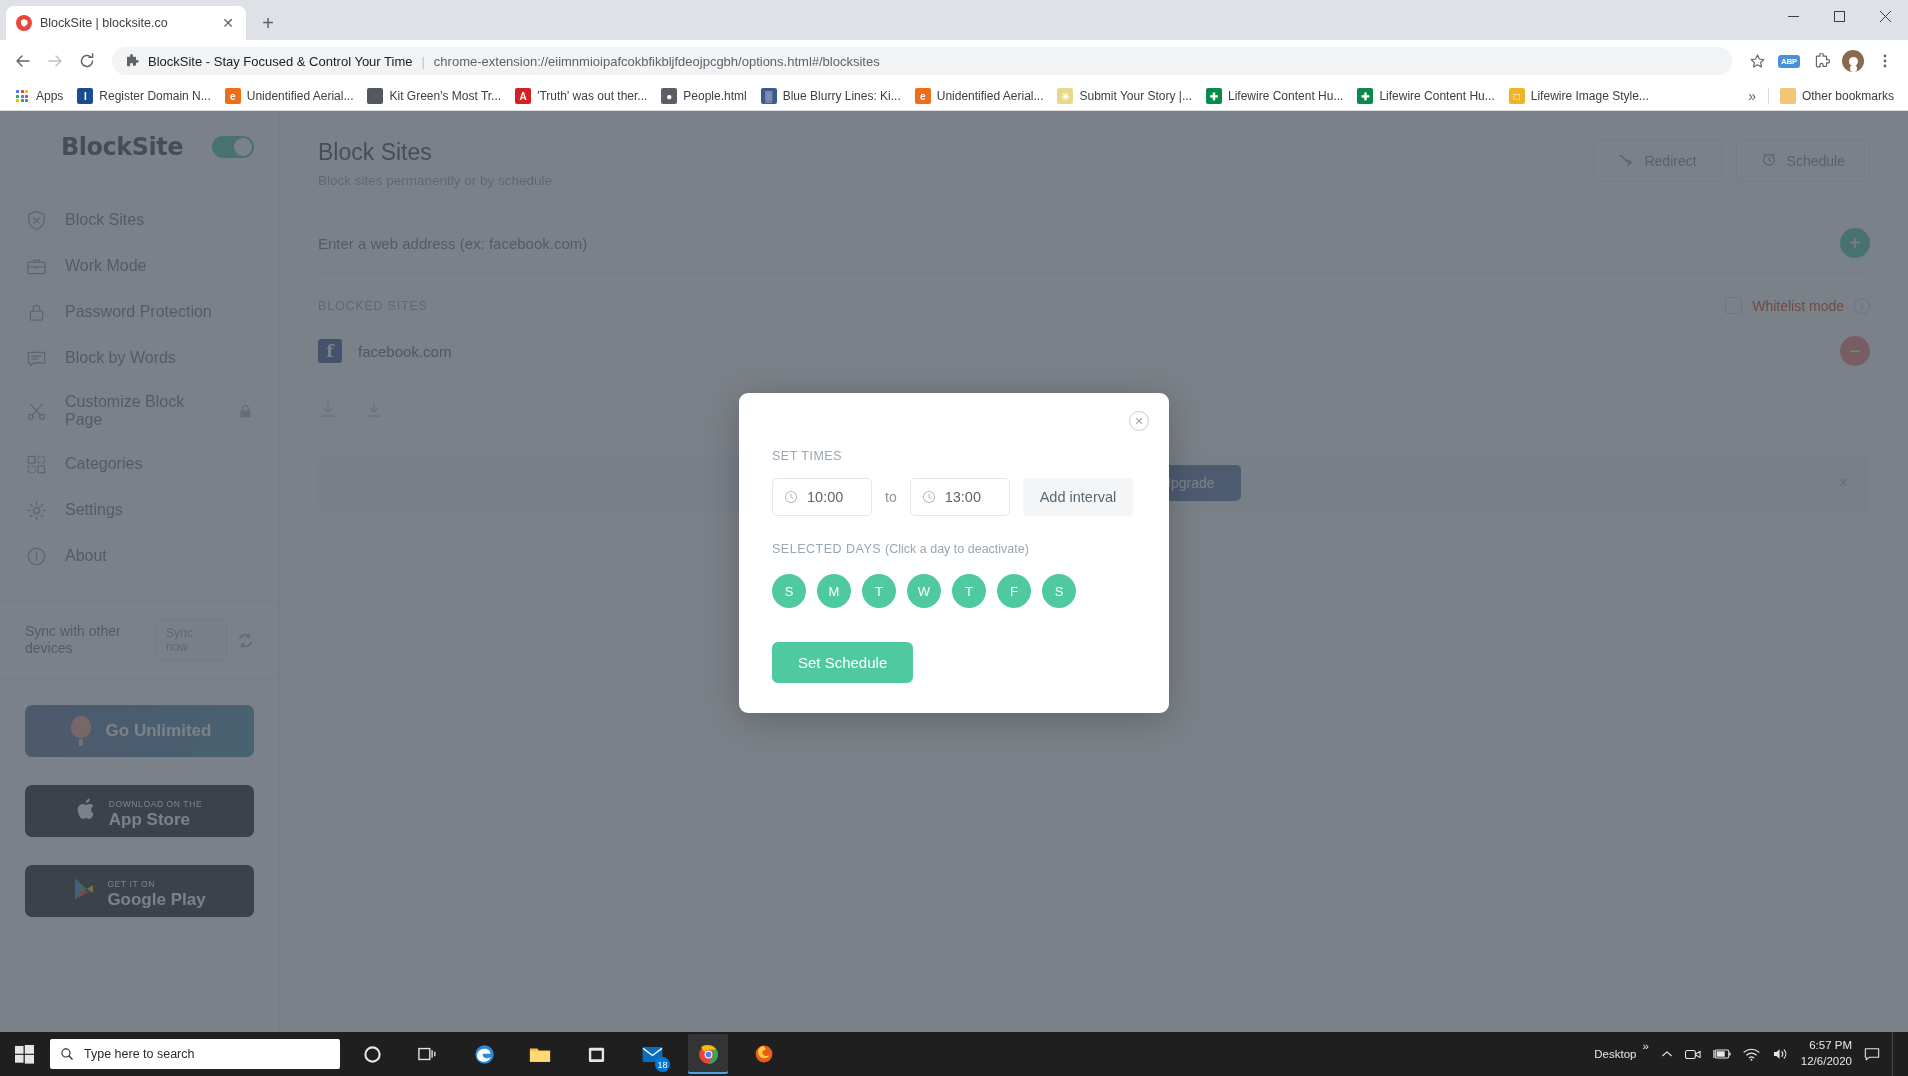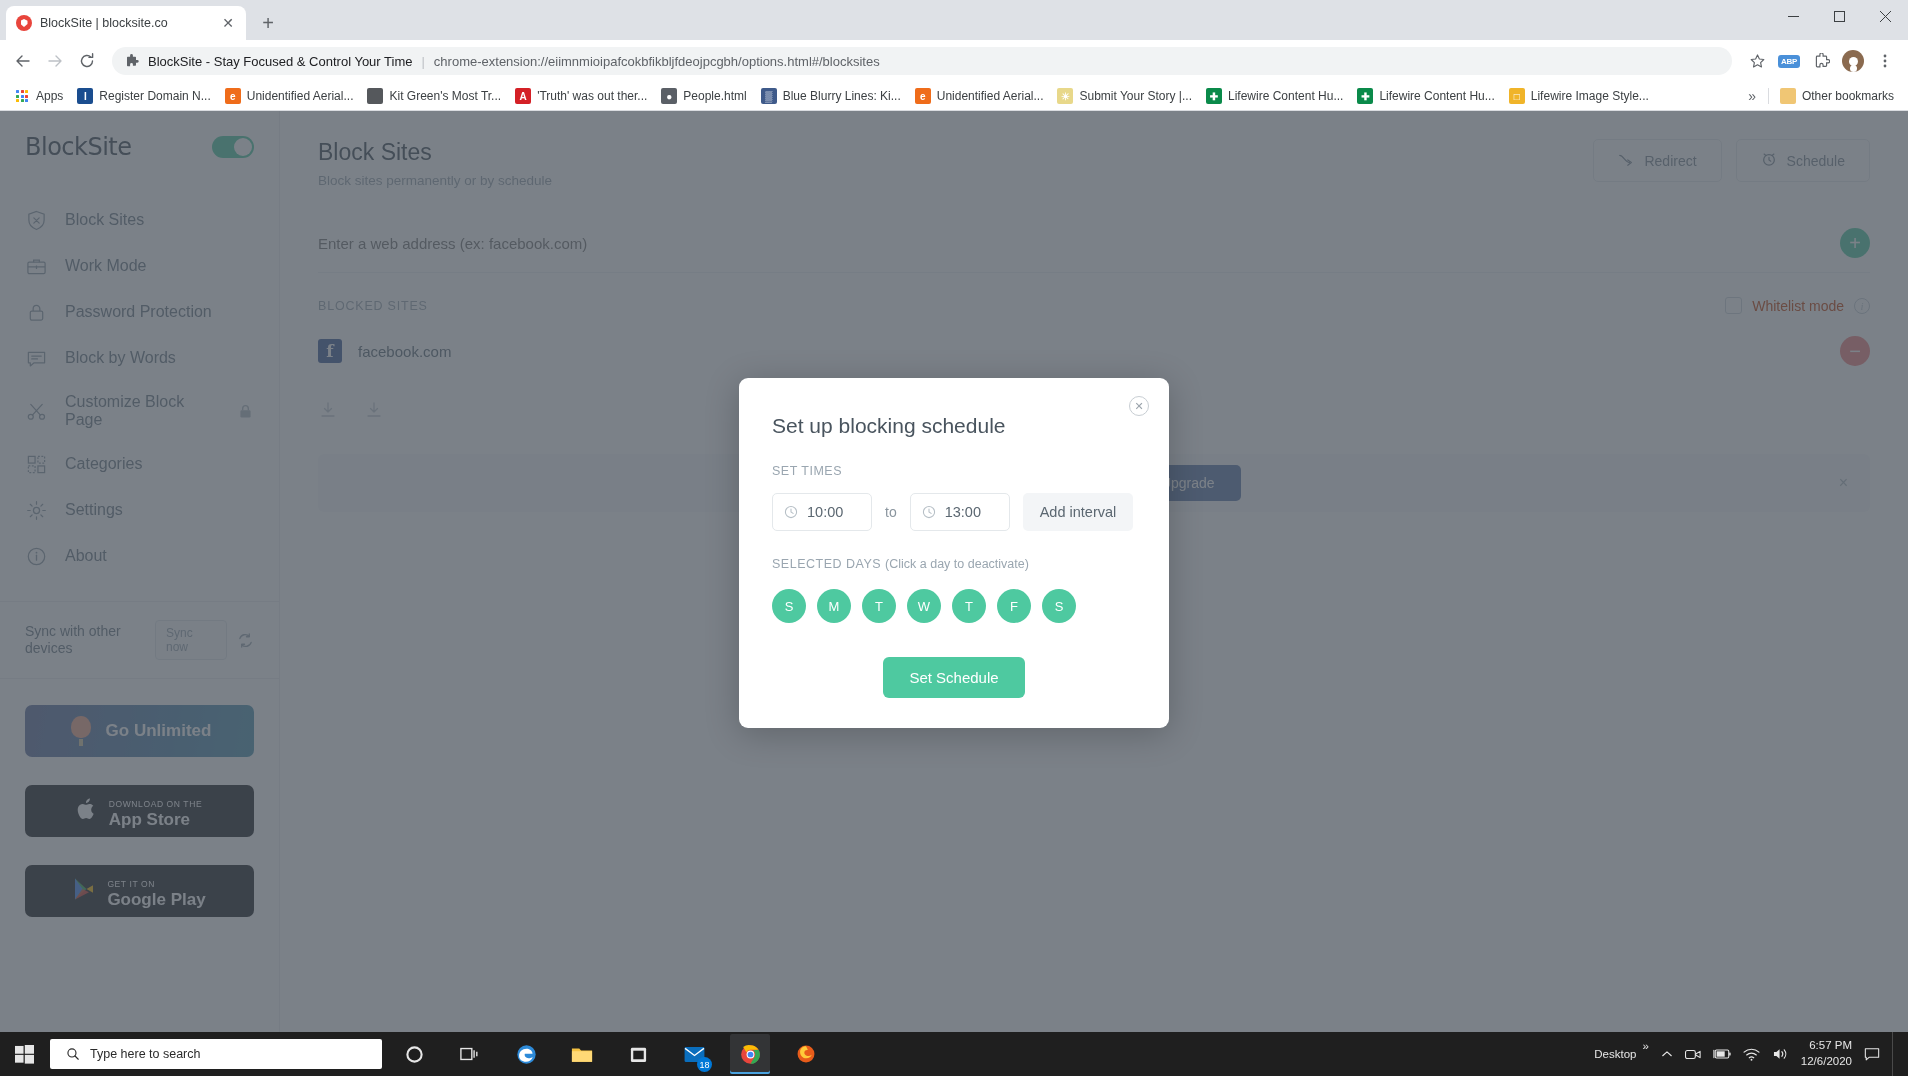--- a/index.html
+++ b/index.html
@@ -113,22 +113,23 @@
   
   .sidebar {
     width: 280px; background: #fff; border-right: 1px solid #eceef0;
     display: flex; flex-direction: column; flex: none;
   }
   .brand-row {
     height: 72px; display: flex; align-items: center; justify-content: space-between;
     padding: 0 25px;
   }
   .brand {
-    font-size: 24px; font-weight: normal; color: #3d4a54; letter-spacing: -0.5px;
+    font-size: 24px; font-weight: bold; color: #3d4a54; letter-spacing: -0.5px;
     font-family: "DejaVu Sans", sans-serif;
+    margin-left: 36px;
   }
   .toggle {
     width: 42px; height: 22px; border-radius: 11px; background: #4ec9a0;
     position: relative; flex:none;
   }
   .toggle::after {
     content:""; position:absolute; right:2px; top:2px; width:18px;height:18px;
     border-radius:50%; background:#fff;
   }
   .nav { padding-top: 14px; }
@@ -264,35 +265,35 @@
   .add-interval {
     background: #f3f5f7; border-radius: 5px; height: 38px;
     display:flex;align-items:center; padding: 0 17px;
     font-size: 14.5px; color: #5b6771;
   }
   .days-row { display:flex; gap: 11px; margin-top: 18px; }
   .day {
     width: 34px; height: 34px; border-radius: 50%; background: #4ec9a0;
     color: #fff; font-size: 13px; display:flex;align-items:center;justify-content:center;
   }
-  .modal-foot { display:flex; justify-content:center; margin-top: 34px; }
+  .modal-foot { display:flex; justify-content:flex-start; margin-top: 34px; }
   .set-schedule {
     background: #4ec9a0; color: #fff; font-size: 15px;
     border-radius: 6px; padding: 12px 26px;
   }
 
   
   .taskbar {
     height: 44px; background: #1f1f1f; display: flex; align-items: center;
     flex: none;
   }
   .start-btn { width: 48px; height:44px; display:flex;align-items:center;justify-content:center; }
   .tb-search {
-    width: 332px; height: 30px; background: #fff; border-radius: 2px;
-    display:flex; align-items:center; gap: 10px; padding: 0 16px; margin-left:2px;
+    width: 290px; height: 30px; background: #fff; border-radius: 2px;
+    display:flex; align-items:center; gap: 10px; padding: 0 10px; margin-left:2px;
   }
   .tb-search span { font-size: 12.5px; color: #2b2b2b; }
   .tb-apps { display:flex; align-items:center; gap: 16px; margin-left: 12px; }
   .tb-app {
     width: 40px; height: 40px; display:flex;align-items:center;justify-content:center;
     position: relative; border-radius:2px;
   }
   .tb-app.active { background:#333436; box-shadow: inset 0 -2px 0 #4aa3e0; }
   .tb-badge {
     position:absolute; right:2px; bottom:2px; background:#0078d7; color:#fff;
@@ -670,21 +671,20 @@
           <span class="banner-text">Get an unlimited block list</span>
           <span class="upgrade-btn">Upgrade</span>
           <span class="banner-x">×</span>
         </div>
       </div>
     </div>
 
     <div class="overlay">
       <div class="modal">
         <div class="modal-close">✕</div>
-        <div class="modal-title">Set up blocking schedule</div>
 
         <div class="section-label">SET TIMES</div>
 
         <div class="times-row">
           <div class="time-field">
             <span class="clock-ico">
               <svg width="14" height="14" viewBox="0 0 16 16">
                   <circle cx="8" cy="8" r="6.4" fill="none" stroke="currentColor" stroke-width="1.2"></circle>
                   <path d="M8 4.5V8l2.4 1.6" stroke="currentColor" stroke-width="1.2" fill="none" stroke-linecap="round"></path>
                 </svg>

